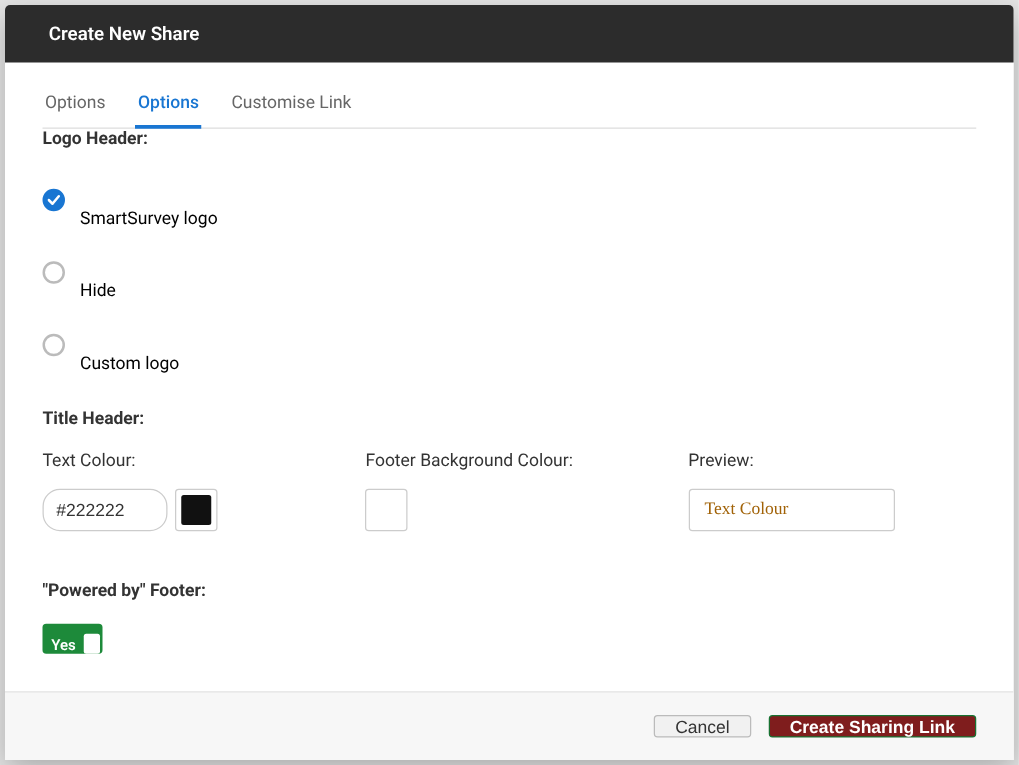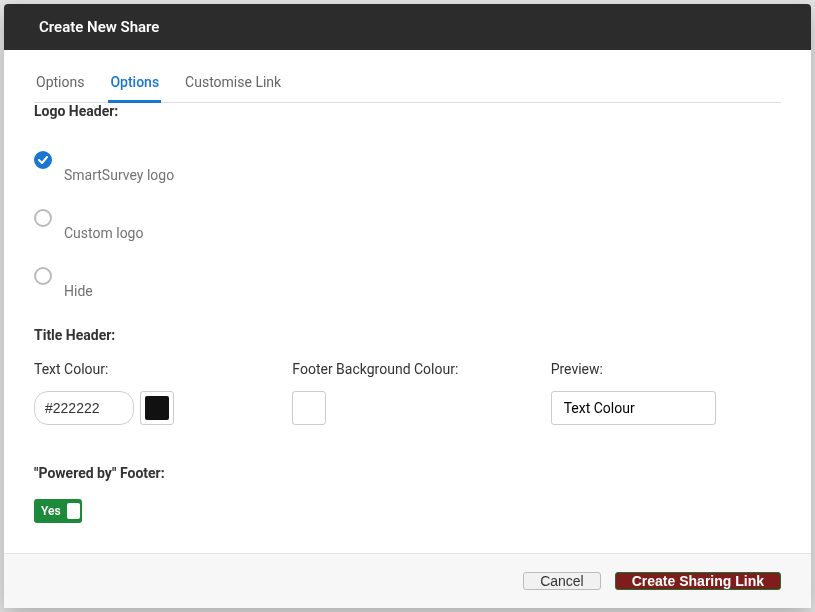--- a/index.html
+++ b/index.html
@@ -68,21 +68,21 @@
     flex-shrink: 0;
   }
   .radio.checked {
     border-color: #1976d2;
     background: #1976d2;
     position: relative;
   }
   .radio.checked svg { display: block; }
   .radio-label {
     font-size: 14px;
-    color: #737373;
+    color: #000000;
     margin-top: 30px;
   }
   .row3 {
     display: flex;
     gap: 28px;
     margin-bottom: 40px;
   }
   .col { flex: 1; }
   .col-label {
     font-size: 14px;
@@ -112,26 +112,27 @@
   }
   .swatch-inner { width: 100%; height: 100%; border-radius: 2px; }
   .preview-box {
     height: 34px;
     border: 1px solid #ccc;
     border-radius: 3px;
     padding: 0 12px;
     display: flex;
     align-items: center;
     font-size: 14px;
-    color: #000000;
+    color: #a16207;
     width: 165px;
+    font-family: Liberation Serif, serif;
   }
   .toggle {
     display: inline-flex;
-    align-items: center;
+    align-items: flex-end;
     background: #1d8a3a;
     color: #fff;
     border-radius: 3px;
     height: 24px;
     padding: 0 2px 0 7px;
     font-size: 12px;
     font-weight: 600;
     gap: 6px;
     cursor: pointer;
     width: 48px;
@@ -188,25 +189,25 @@
       <div class="radio-row">
         <span class="radio checked">
           <svg width="10" height="10" viewBox="0 0 10 10">
               <path d="M1 5 L4 8 L9 2" stroke="#fff" stroke-width="2" fill="none" stroke-linecap="round" stroke-linejoin="round"></path>
             </svg>
         </span>
         <span class="radio-label">SmartSurvey logo</span>
       </div>
       <div class="radio-row">
         <span class="radio"></span>
-        <span class="radio-label">Custom logo</span>
+        <span class="radio-label">Hide</span>
       </div>
       <div class="radio-row">
         <span class="radio"></span>
-        <span class="radio-label">Hide</span>
+        <span class="radio-label">Custom logo</span>
       </div>
     </div>
 
     <div class="section-label">Title Header:</div>
 
     <div class="row3">
       <div class="col">
         <span class="col-label">Text Colour:</span>
         <div class="input-with-swatch">
           <input class="text-input" type="text" value="#222222" style="">

